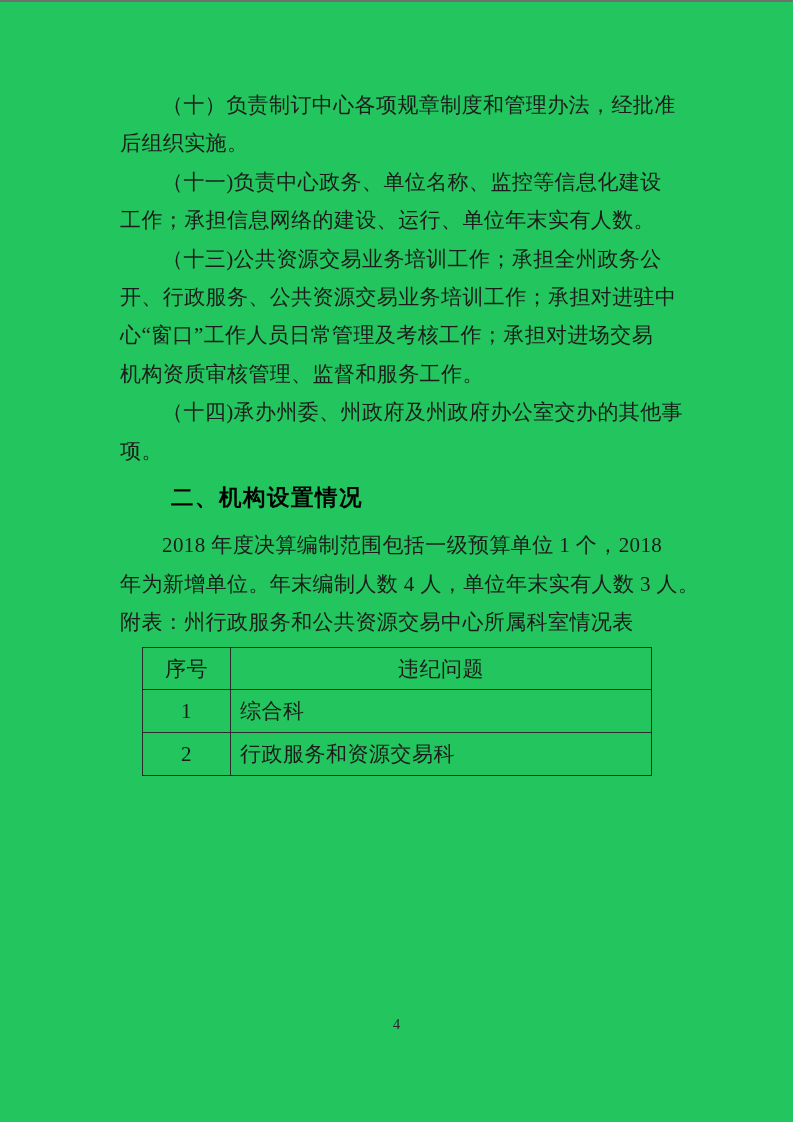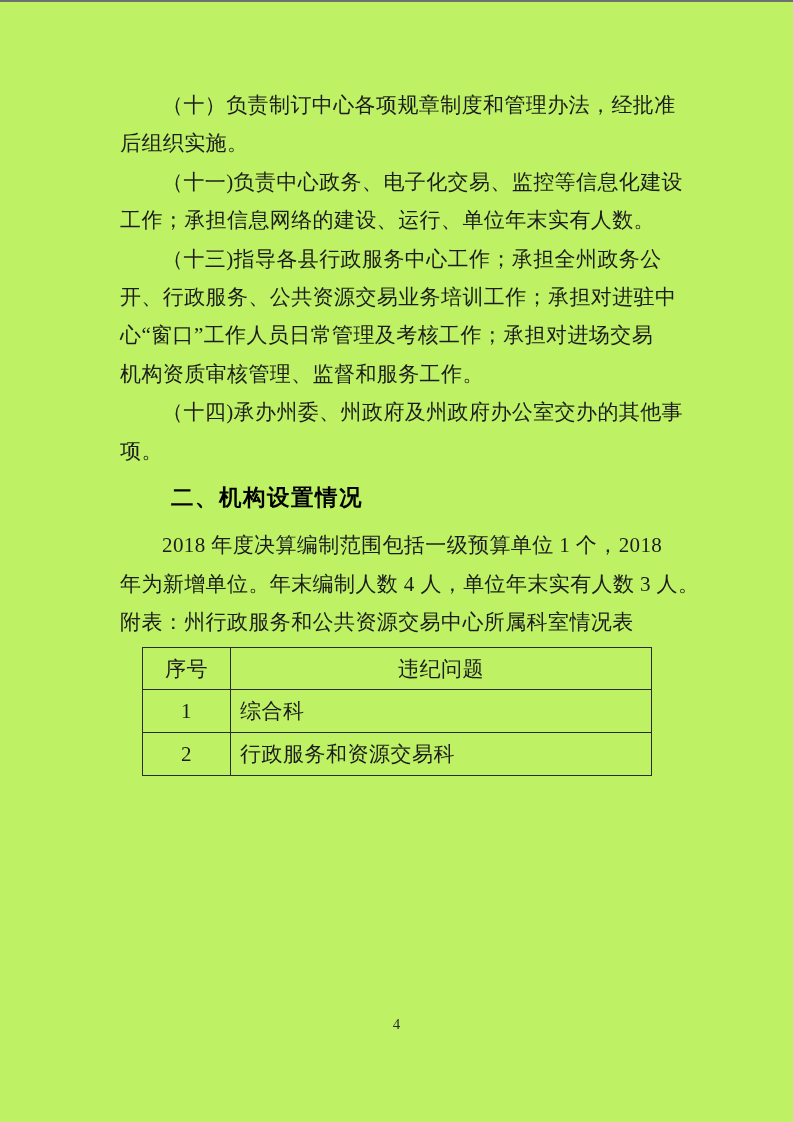--- a/index.html
+++ b/index.html
@@ -1,21 +1,21 @@
 <!DOCTYPE html>
 <html><head>
 <meta charset="utf-8">
 <style>
   html, body { margin: 0; padding: 0; background: #e8e8e8; }
   .page {
     position: relative;
     width: 793px;
     height: 1122px;
     margin: 0 auto;
-    background: #bef264;
+    background: #22c55e;
     overflow: hidden;
     color: #1c1c1c;
     font-family: "Liberation Serif", "DejaVu Serif", serif;
   }
   .scan-top-edge {
     position: absolute;
     top: 0; left: 0; right: 0;
     height: 2px;
     background: #6f6f6f;
   }
@@ -79,27 +79,27 @@
   <div class="scan-top-edge"></div>
 
   <div class="doc-body">
 
     <div class="para">
       <div class="line first">（十）负责制订中心各项规章制度和管理办法，经批准</div>
       <div class="line">后组织实施。</div>
     </div>
 
     <div class="para">
-      <div class="line first">（十一)负责中心政务、电子化交易、监控等信息化建设</div>
+      <div class="line first">（十一)负责中心政务、单位名称、监控等信息化建设</div>
       <div class="line">工作；承担信息网络的建设、运行、单位年末实有人数。</div>
     </div>
 
 
     <div class="para">
-      <div class="line first">（十三)指导各县行政服务中心工作；承担全州政务公</div>
+      <div class="line first">（十三)公共资源交易业务培训工作；承担全州政务公</div>
       <div class="line">开、行政服务、公共资源交易业务培训工作；承担对进驻中</div>
       <div class="line">心“窗口”工作人员日常管理及考核工作；承担对进场交易</div>
       <div class="line">机构资质审核管理、监督和服务工作。</div>
     </div>
 
     <div class="para">
       <div class="line first">（十四)承办州委、州政府及州政府办公室交办的其他事</div>
       <div class="line">项。</div>
     </div>
 

